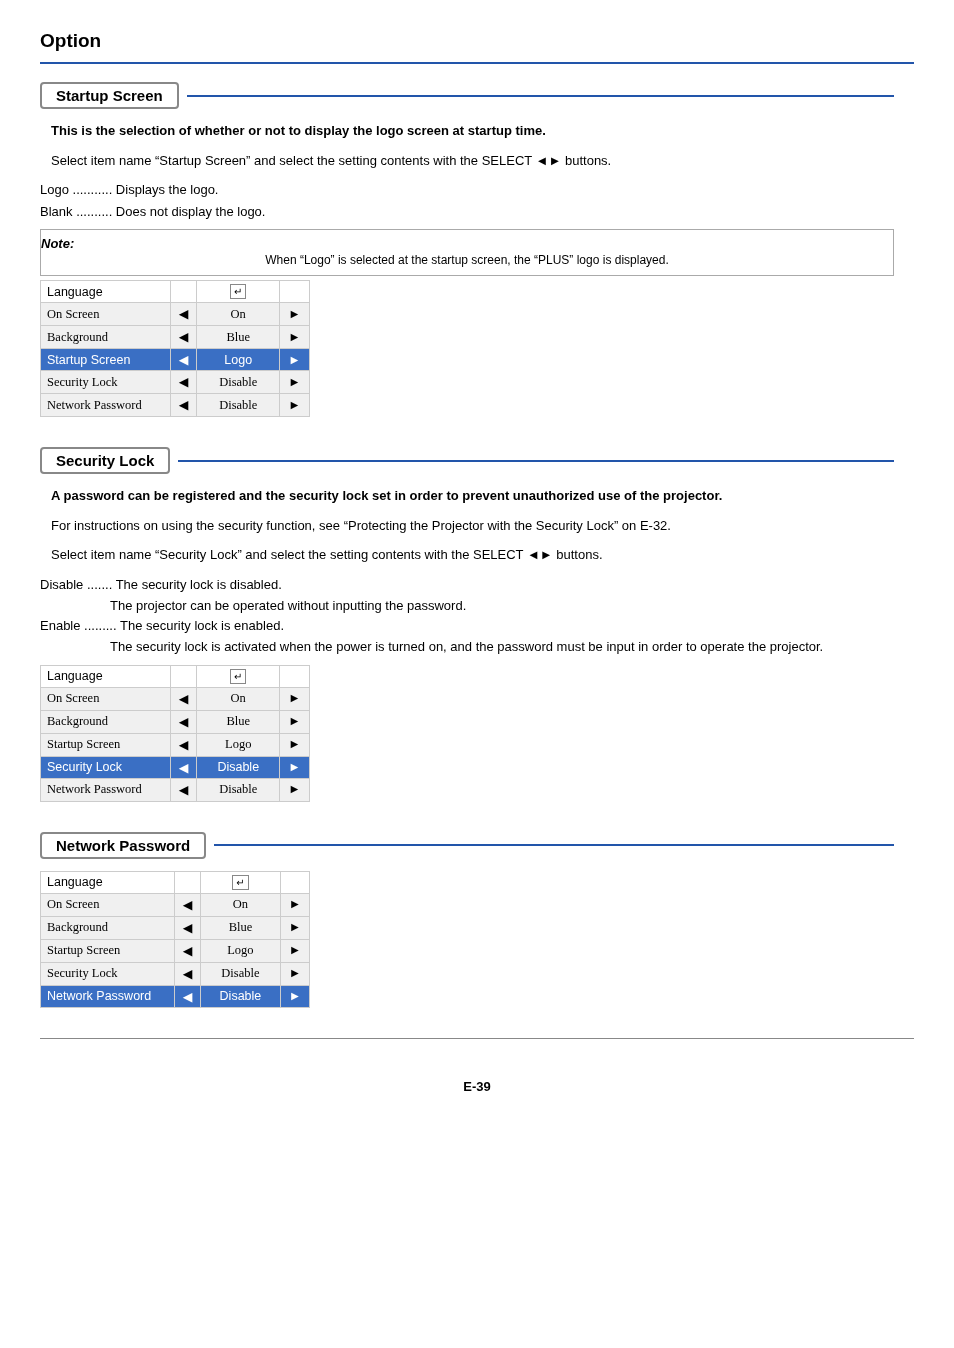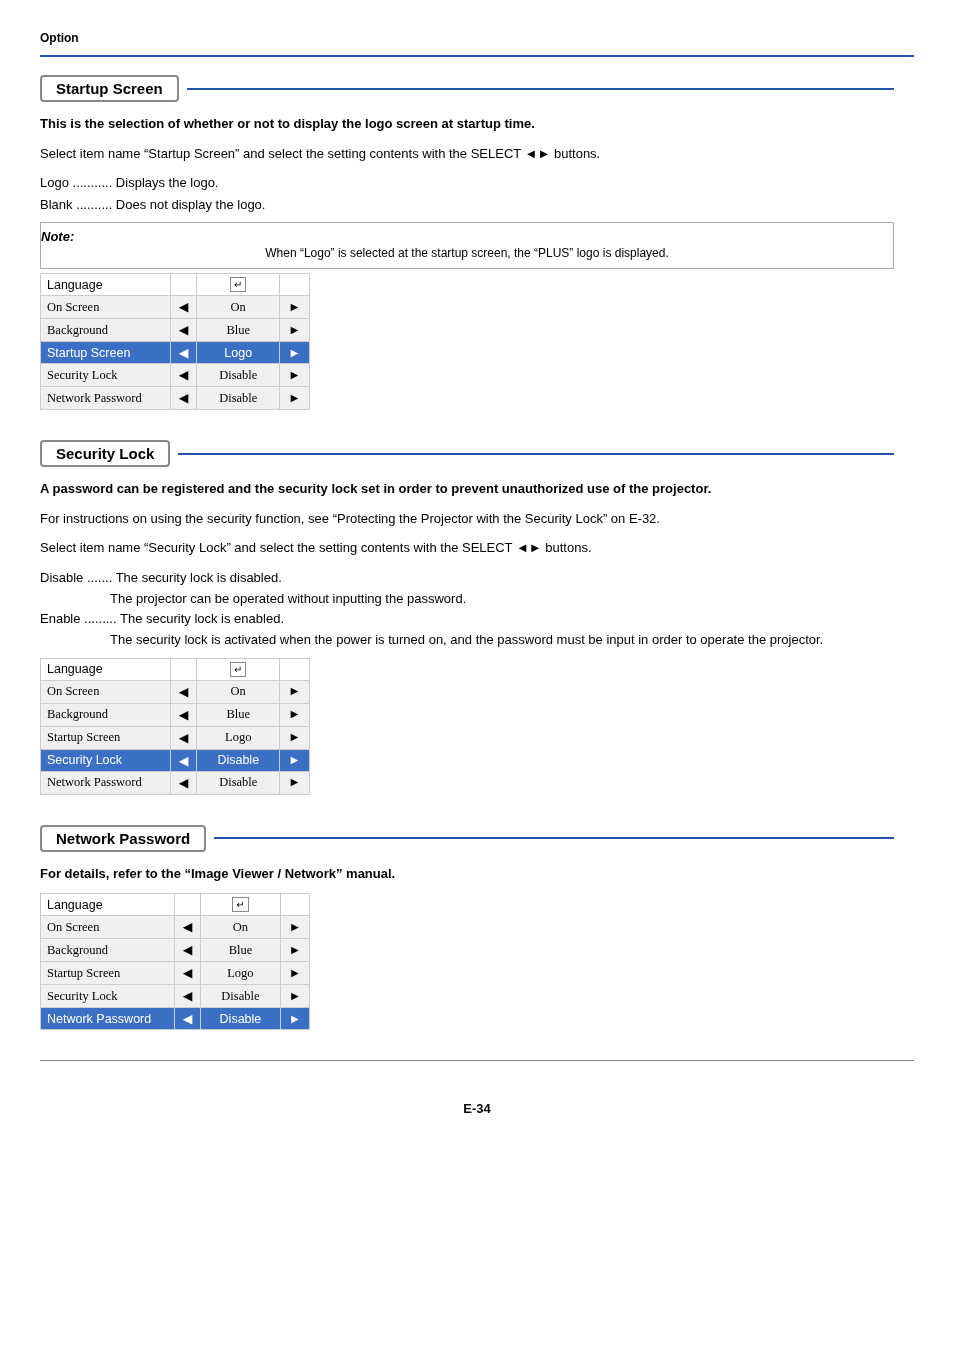--- a/index.html
+++ b/index.html
@@ -11,21 +11,21 @@
       width: 954px;
       min-height: 1348px;
       padding: 30px 40px;
     }
 
     .page-header {
       margin-bottom: 10px;
     }
     .page-header span {
       font-weight: bold;
-      font-size: 12px;
+      font-size: 19px;
     }
     .header-rule {
       border: none;
       border-top: 2px solid #2255aa;
       margin-bottom: 18px;
     }
 
     
     .section {
       display: flex;
@@ -60,20 +60,21 @@
     .section-title-line {
       flex: 1;
       height: 2px;
       background: #2255aa;
       margin-left: 8px;
     }
 
     .section-desc {
       margin-bottom: 10px;
       line-height: 1.5;
+      margin-left: 11px;
     }
     .section-desc b {
       font-weight: bold;
     }
 
     .note-box {
       border: 1px solid #aaa;
       padding: 6px 0;
       margin-top: 8px;
       margin-bottom: 4px;
@@ -284,23 +285,20 @@
       </table>
   </div>
 </div>
 
 <div class="section">
   <div class="section-left">
     <div class="section-title-row">
       <div class="section-title-box">Network Password</div>
       <div class="section-title-line"></div>
     </div>
-    <div class="section-desc">
-      <b>For details, refer to the “Image Viewer / Network” manual.</b>
-    </div>
   </div>
   <div class="section-right">
     <table class="menu-table">
       <tbody>
           <tr class="menu-row-white">
         <td class="menu-cell-label">Language</td>
         <td class="menu-cell-arrow-left"></td>
         <td class="menu-cell-value"><span class="enter-icon">↵</span></td>
         <td class="menu-cell-arrow-right"></td>
       </tr>
@@ -334,14 +332,14 @@
         <td class="menu-cell-value">Disable</td>
         <td class="menu-cell-arrow-right">►</td>
       </tr>
     </tbody>
       </table>
   </div>
 </div>
 
 <hr class="footer-rule">
 <div class="page-footer">
-  <span>E-34</span>
+  <span>E-39</span>
 </div>
 
 </body></html>

